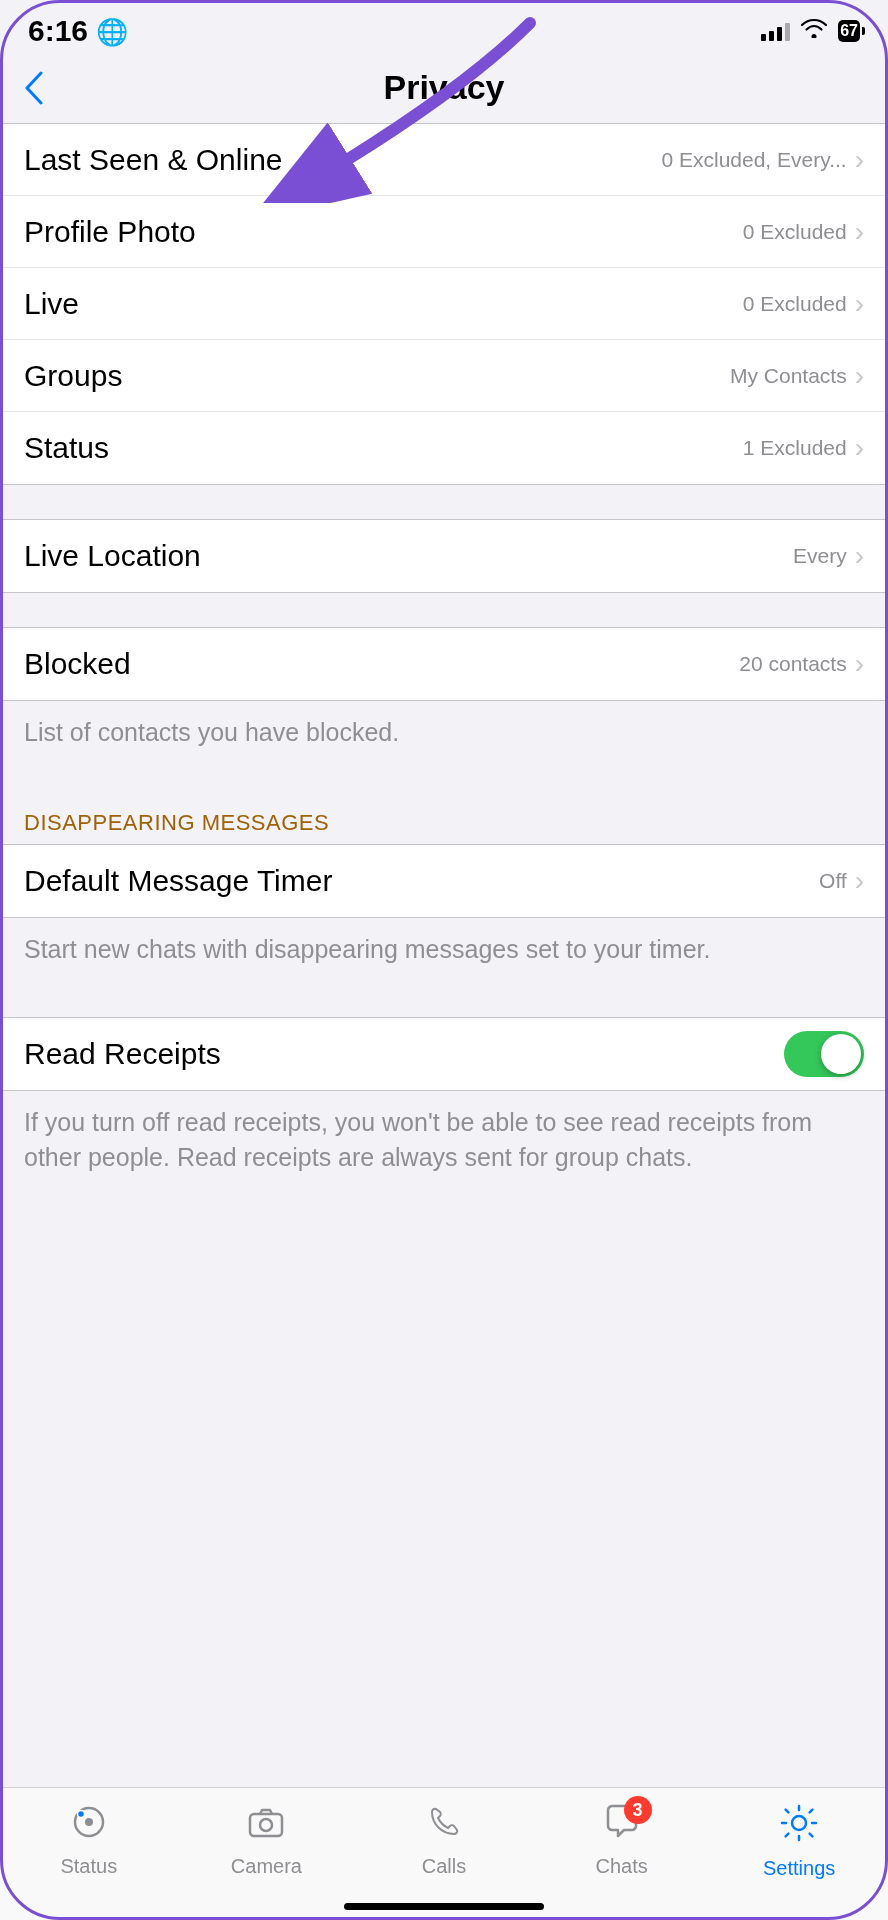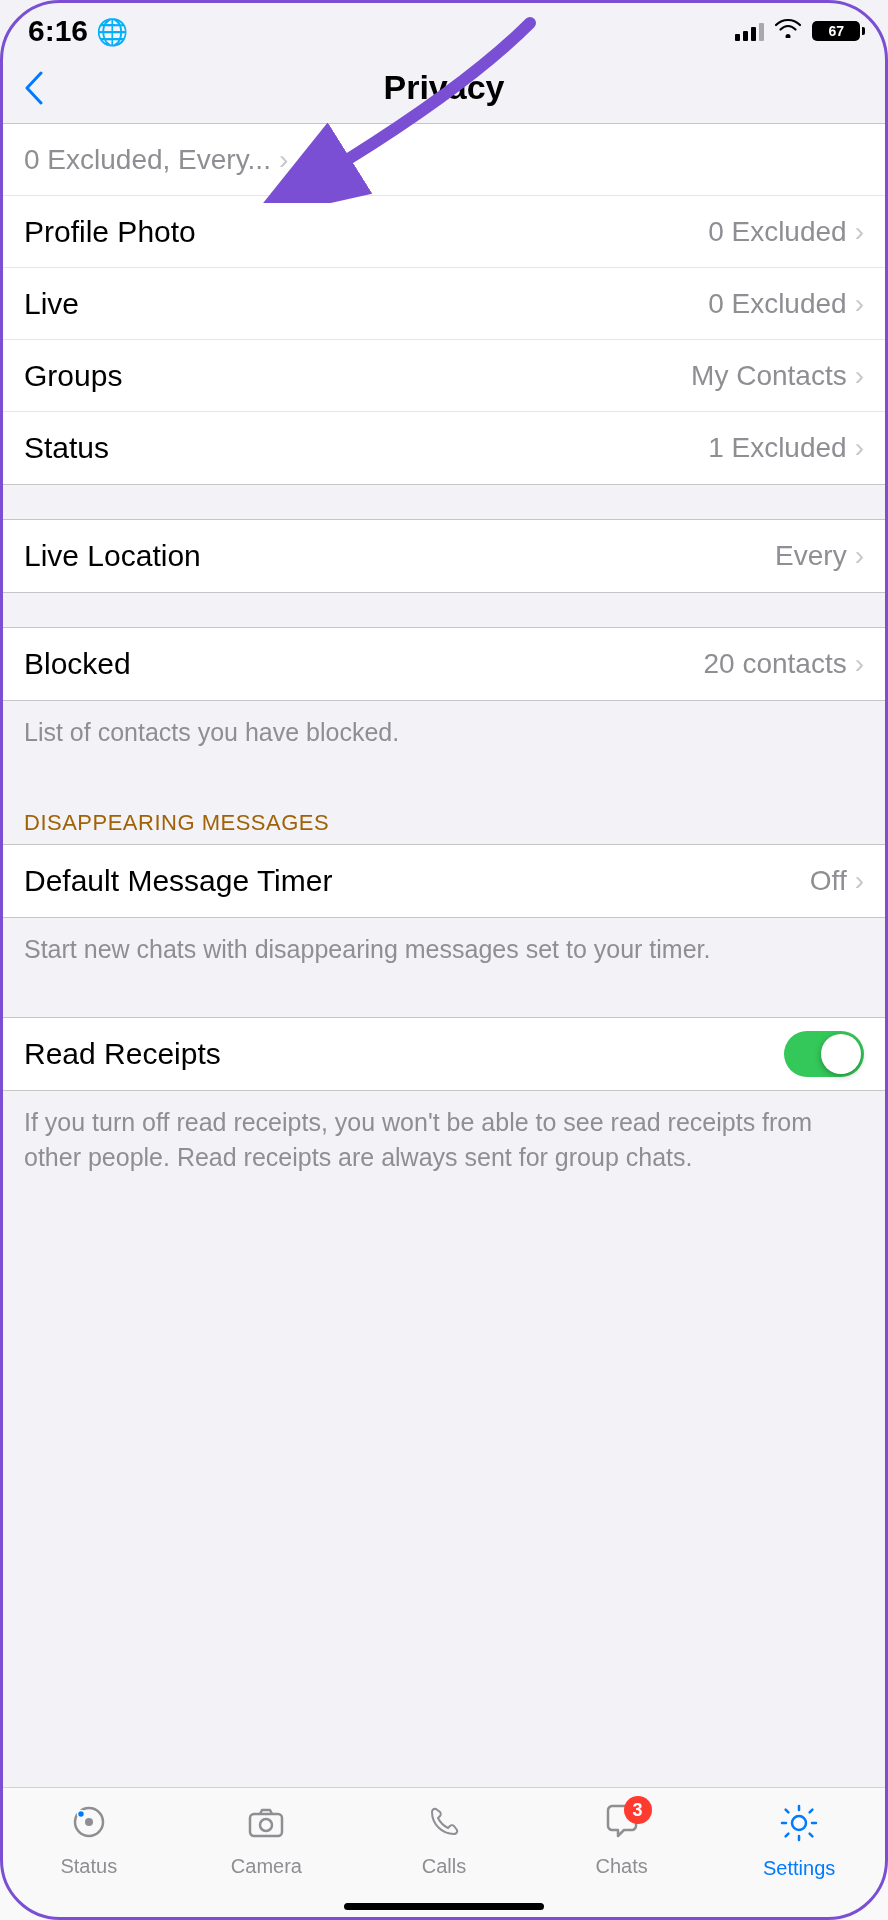--- a/index.html
+++ b/index.html
@@ -55,22 +55,22 @@
     .wifi-icon {
       font-size: 22px;
       color: #000;
     }
     .battery {
       display: flex;
       align-items: center;
       background: #000;
       color: #fff;
       border-radius: 5px;
-      padding: 2px 16px;
-      font-size: 14px;
+      padding: 2px 2px;
+      font-size: 16px;
       font-weight: 600;
       position: relative;
     }
     .battery::after {
       content: '';
       position: absolute;
       right: -5px;
       top: 50%;
       transform: translateY(-50%);
       width: 3px;
@@ -131,21 +131,21 @@
       font-size: 30px;
       color: #000;
       font-weight: 400;
     }
     .setting-row-right {
       display: flex;
       align-items: center;
       gap: 8px;
     }
     .setting-row-value {
-      font-size: 28px;
+      font-size: 21px;
       color: #8e8e93;
     }
     .chevron {
       color: #c7c7cc;
       font-size: 28px;
       font-weight: 300;
     }
 
     
     .desc-text {
@@ -315,20 +315,21 @@
       </marker>
     </defs>
     <path d="M 380 20 Q 320 80 200 155" stroke="#7b4fd4" stroke-width="12" fill="none" marker-end="url(#arrowhead)" stroke-linecap="round"></path>
   </svg>
 </div>
 
 <div class="content-area">
 
   <div class="section-group">
     <div class="setting-row">
+      <span class="setting-row-left">Last Seen &amp; Online</span>
       <div class="setting-row-right">
         <span class="setting-row-value">0 Excluded, Every...</span>
         <span class="chevron">›</span>
       </div>
     </div>
     <div class="setting-row">
       <span class="setting-row-left">Profile Photo</span>
       <div class="setting-row-right">
         <span class="setting-row-value">0 Excluded</span>
         <span class="chevron">›</span>

